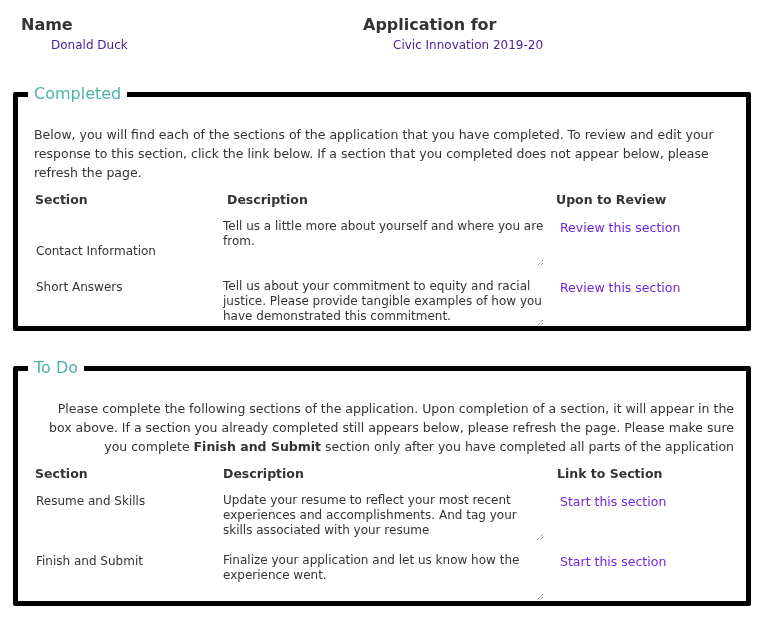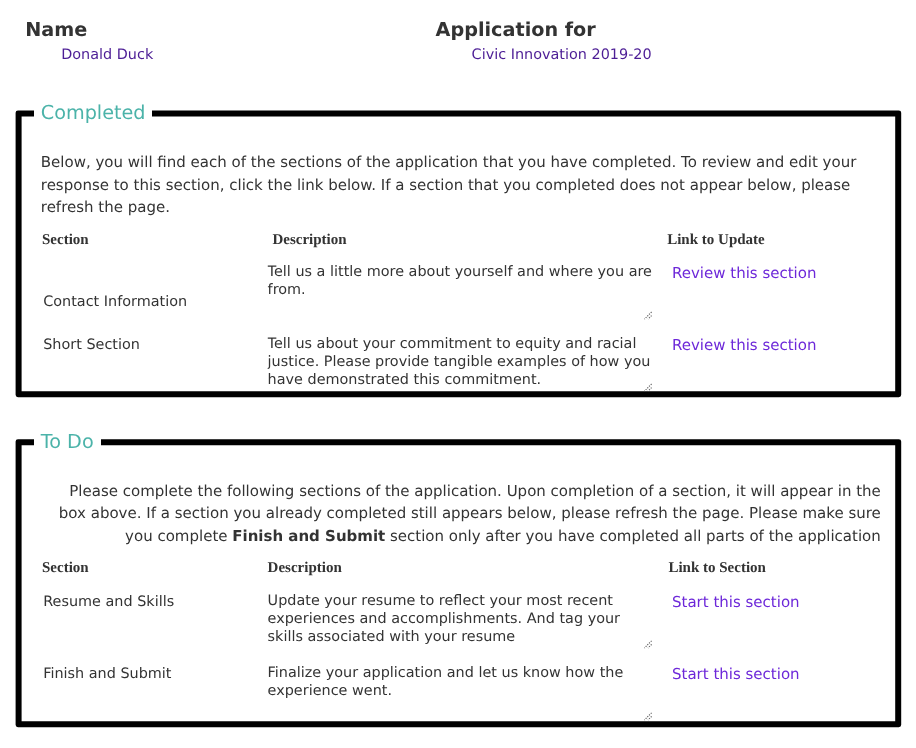--- a/index.html
+++ b/index.html
@@ -4,54 +4,54 @@
 <style>
   html, body { margin:0; padding:0; background:#ffffff; }
   body { width:763px; height:623px; position:relative; overflow:hidden;
          font-family:"DejaVu Sans", sans-serif; color:#333333; }
   .hdr-label { position:absolute; font-size:16px; font-weight:bold; color:#333; }
   .hdr-value { position:absolute; font-size:12px; color:#4c1d95;margin-left:28px; }
   fieldset { position:absolute; left:13px; width:738px; margin:0; padding:0;
              border:5px solid #000000; border-radius:2px; box-sizing:border-box; }
   legend { margin-left:10px; padding:0 6px; font-size:16px; color:#4bb3a9; line-height:18px; }
   .intro { position:absolute; left:16px; width:700px; font-size:12.5px; line-height:19px; color:#333; }
-  .th { position:absolute; font-size:12.5px; font-weight:bold; color:#333;font-family:Liberation Serif, serif; }
+  .th { position:absolute; font-size:12.5px; font-weight:bold; color:#333; }
   .sec-name { position:absolute; font-size:12px; color:#333; }
   .desc { position:absolute; width:322px; font-size:12px; line-height:15px; color:#333;
           border:none; background:transparent; resize:none; padding:0; margin:0; overflow:hidden;
           font-family:"DejaVu Sans", sans-serif; }
   .grip { position:absolute; width:8px; height:8px; }
   .link { position:absolute; font-size:12.5px; color:#6d28d9; cursor:pointer; }
 </style>
 </head>
 <body>
 
 <div class="hdr-label" style="left:21px;top:15px;">Name</div>
 <div class="hdr-value" style="left:23px;top:38px;">Donald Duck</div>
 <div class="hdr-label" style="left:363px;top:15px;">Application for</div>
 <div class="hdr-value" style="left:365px;top:38px;">Civic Innovation 2019-20</div>
 
 <fieldset style="top:85px;height:246px;">
   <legend>Completed</legend>
   <div class="intro" style="top:22px;">Below, you will find each of the sections of the application that you have completed. To review and edit your response to this section, click the link below. If a section that you completed does not appear below, please refresh the page.</div>
   <div class="th" style="left:17px;top:89px;">Section</div>
   <div class="th" style="left:209px;top:89px;">Description</div>
-  <div class="th" style="left:538px;top:89px;">Link to Update</div>
+  <div class="th" style="left:538px;top:89px;">Upon to Review</div>
 
   <div>
     <div class="sec-name" style="left:18px;top:117px;margin-top:24px;">Contact Information</div>
     <textarea class="desc" style="left: 205px; top: 116px; height: 48px;" readonly="">Tell us a little more about yourself and where you are from.</textarea>
     <svg class="grip" style="left:518px;top:156px;" viewBox="0 0 8 8">
         <path d="M7 1 L1 7 M7 4 L4 7" stroke="#666" stroke-width="1" stroke-dasharray="1,1"></path>
       </svg>
     <div class="link" style="left:542px;top:117px;">Review this section</div>
   </div>
 
   <div>
-    <div class="sec-name" style="left:18px;top:177px;">Short Section</div>
+    <div class="sec-name" style="left:18px;top:177px;">Short Answers</div>
     <textarea class="desc" style="left: 205px; top: 176px; height: 48px;" readonly="">Tell us about your commitment to equity and racial justice. Please provide tangible examples of how you have demonstrated this commitment.</textarea>
     <svg class="grip" style="left:518px;top:216px;" viewBox="0 0 8 8">
         <path d="M7 1 L1 7 M7 4 L4 7" stroke="#666" stroke-width="1" stroke-dasharray="1,1"></path>
       </svg>
     <div class="link" style="left:542px;top:177px;">Review this section</div>
   </div>
 </fieldset>
 
 <fieldset style="top:359px;height:247px;">
   <legend>To Do</legend>

